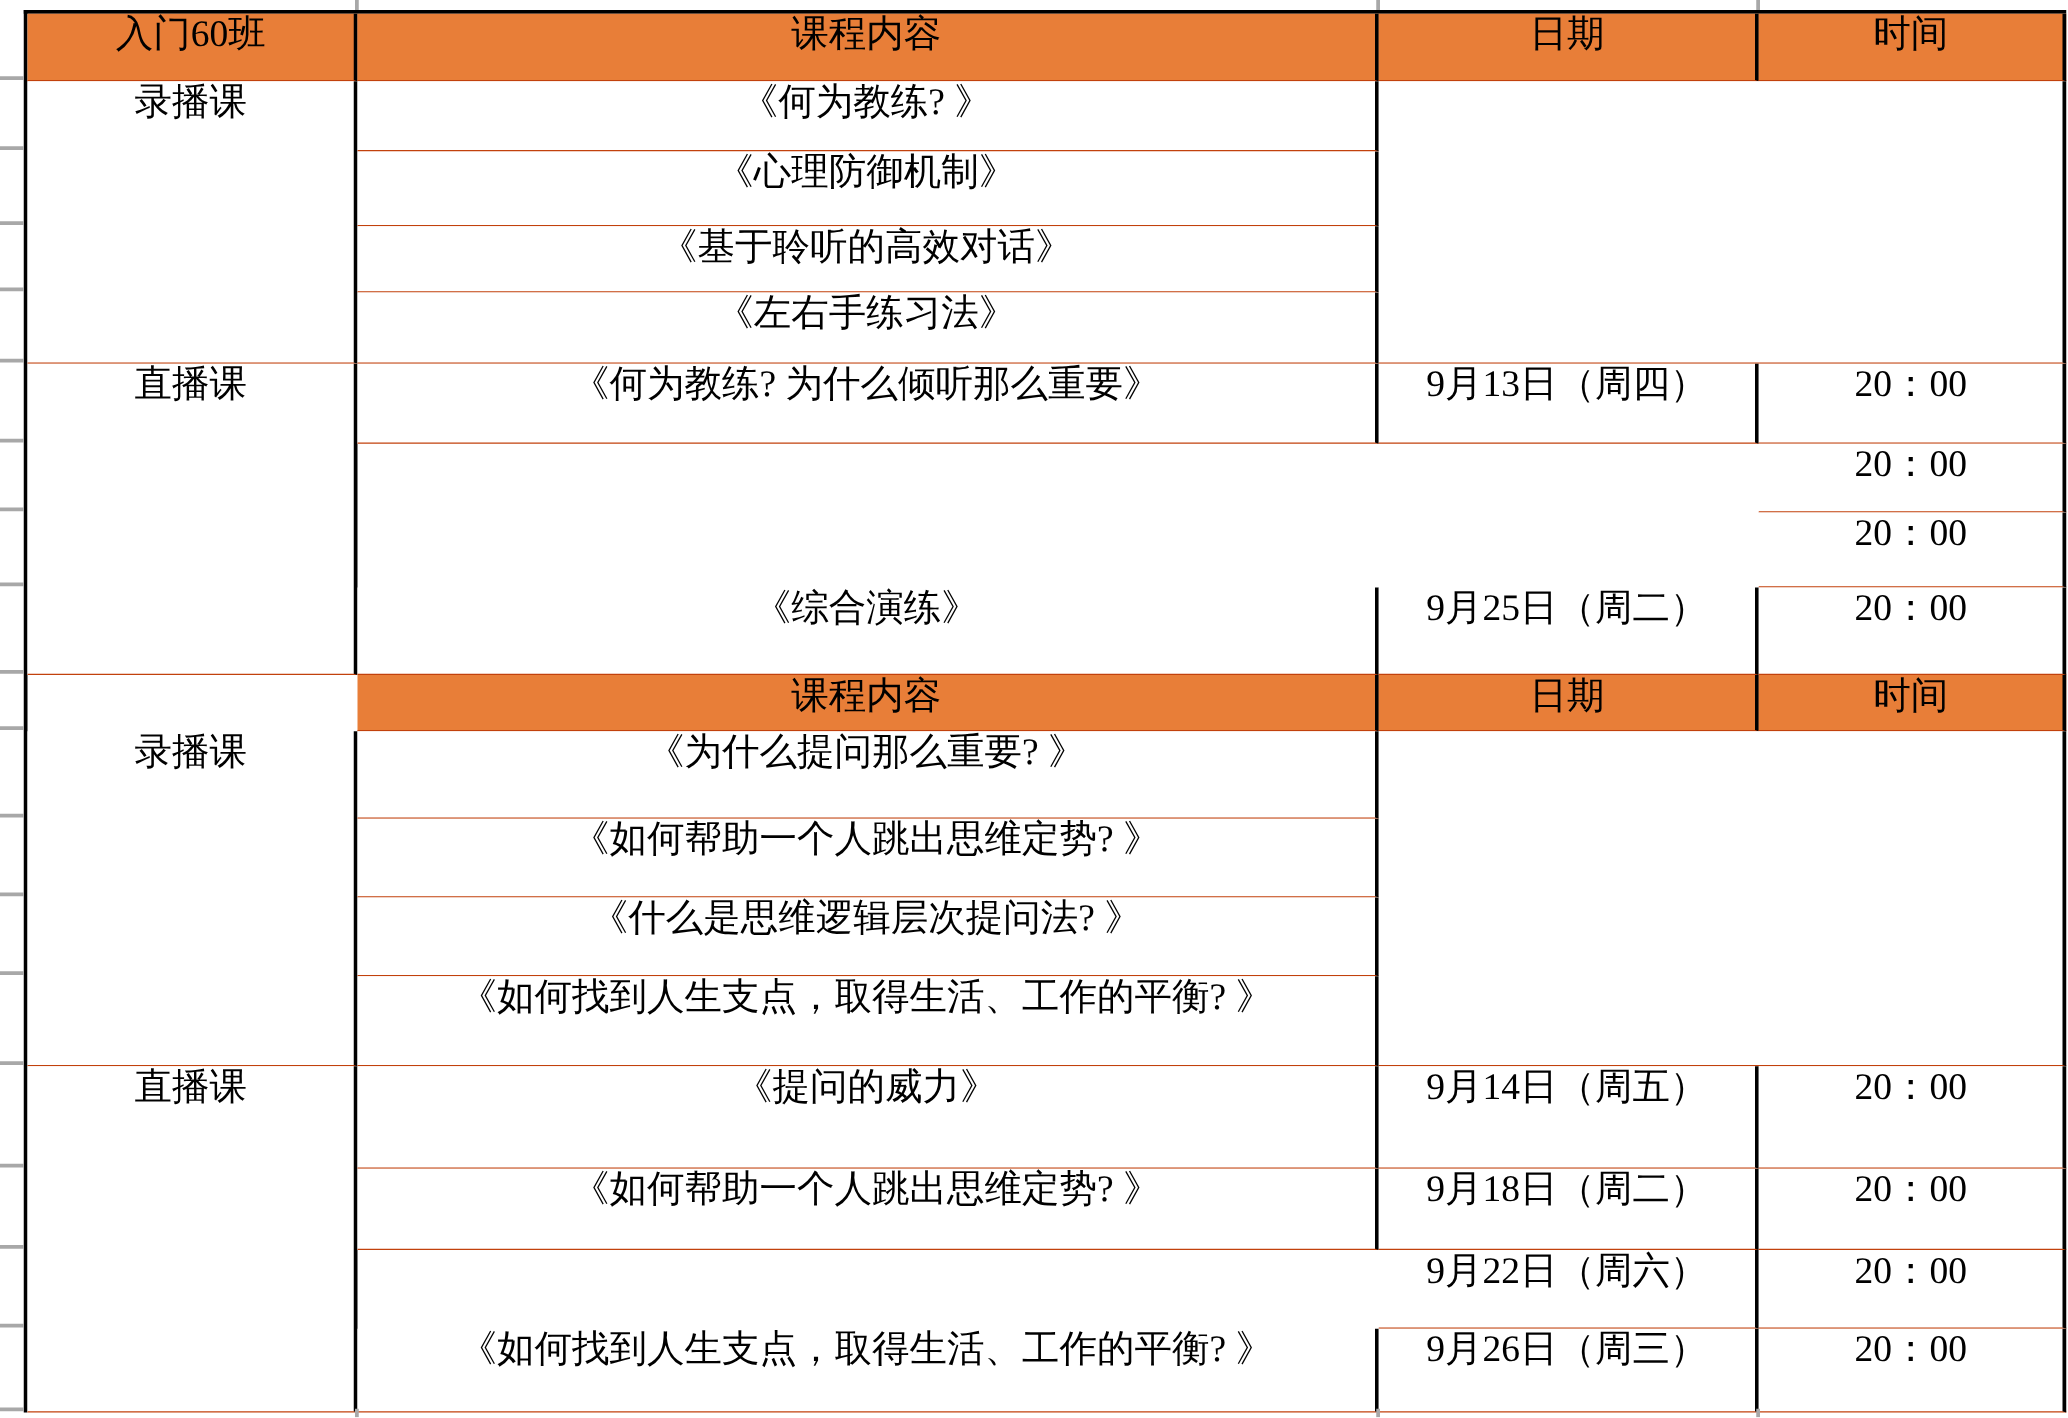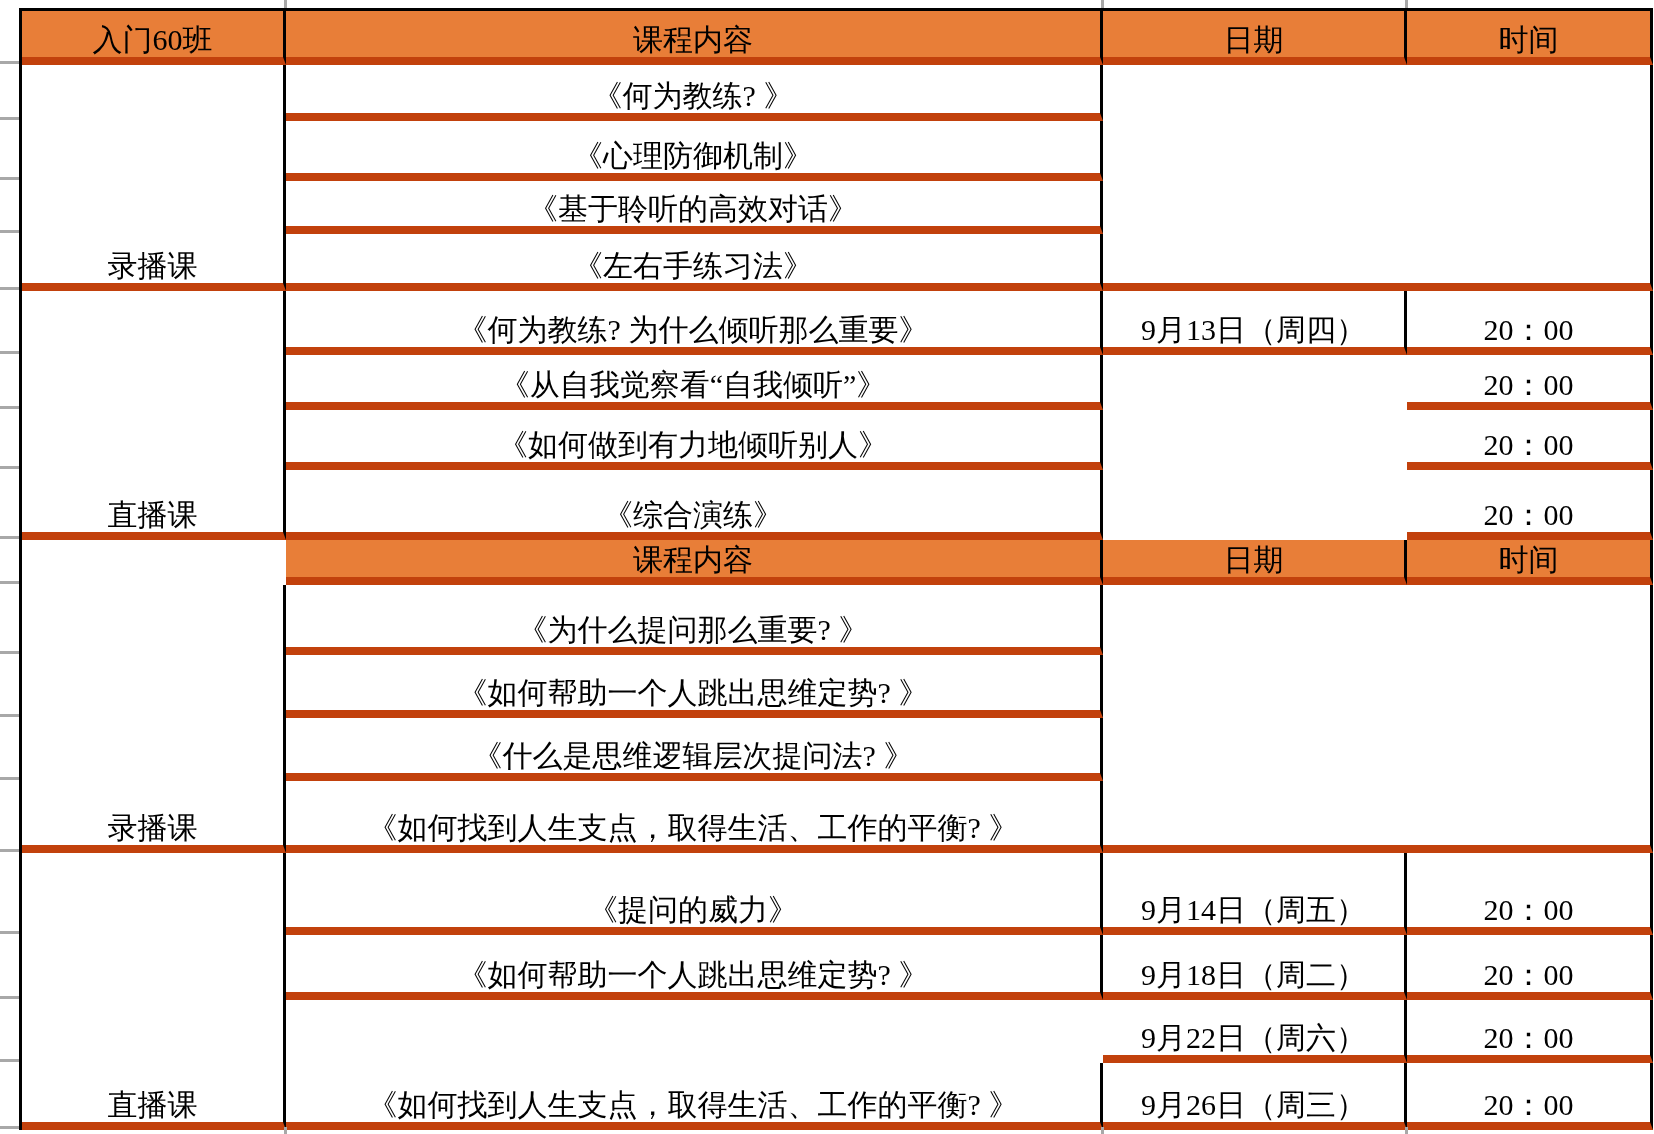--- a/index.html
+++ b/index.html
@@ -14,22 +14,22 @@
   .schedule{
     position:absolute;left:19px;top:8px;
     display:grid;
     grid-template-columns:264px 817px 304px 246px;
     grid-template-rows:54px 56px 60px 53px 57px 64px 55px 60px 70px 45px 70px 63px 63px 72px 82px 65px 63px 67px;
     border-top:3px solid #000;
     border-left:3px solid #000;
   }
   .cell{
     border-right:3px solid #000;
-    border-bottom:8px solid #c2410c;
-    display:flex;align-items:flex-end;justify-content:center;
+    border-bottom:1px solid #c2410c;
+    display:flex;align-items:flex-start;justify-content:center;
     font-size:30px;line-height:1.15;
     box-sizing:border-box;
     white-space:nowrap;
     background:#fff;
   }
   .hdr{background:#E87E38;}
   .tick{position:absolute;background:#a8a8a8;}
   .tick.h{left:0;width:19px;height:3px;}
   .tick.v{top:0;width:3px;height:8px;}
   .tick.vb{width:3px;height:7px;top:1127px;}
@@ -76,34 +76,31 @@
       </div>
     <div class="cell" style="grid-row:6;grid-column:2">
         <span>《何为教练? 为什么倾听那么重要》</span>
       </div>
     <div class="cell" style="grid-row:6;grid-column:3">
         <span>9月13日（周四）</span>
       </div>
     <div class="cell" style="grid-row:6;grid-column:4">
         <span>20：00</span>
       </div>
-    <div class="cell" style="grid-row:7;grid-column:2">
-        <span>《从自我觉察看“自我倾听”》</span>
-      </div>
     <div class="cell" style="grid-row:7;grid-column:4">
         <span>20：00</span>
-      </div>
-    <div class="cell" style="grid-row:8;grid-column:2">
-        <span>《如何做到有力地倾听别人》</span>
       </div>
     <div class="cell" style="grid-row:8;grid-column:4">
         <span>20：00</span>
       </div>
     <div class="cell" style="grid-row:9;grid-column:2">
         <span>《综合演练》</span>
+      </div>
+    <div class="cell" style="grid-row:9;grid-column:3">
+        <span>9月25日（周二）</span>
       </div>
     <div class="cell" style="grid-row:9;grid-column:4">
         <span>20：00</span>
       </div>
 
     <div class="cell hdr" style="grid-row:10;grid-column:2">
         <span>课程内容</span>
       </div>
     <div class="cell hdr" style="grid-row:10;grid-column:3">
         <span>日期</span>

